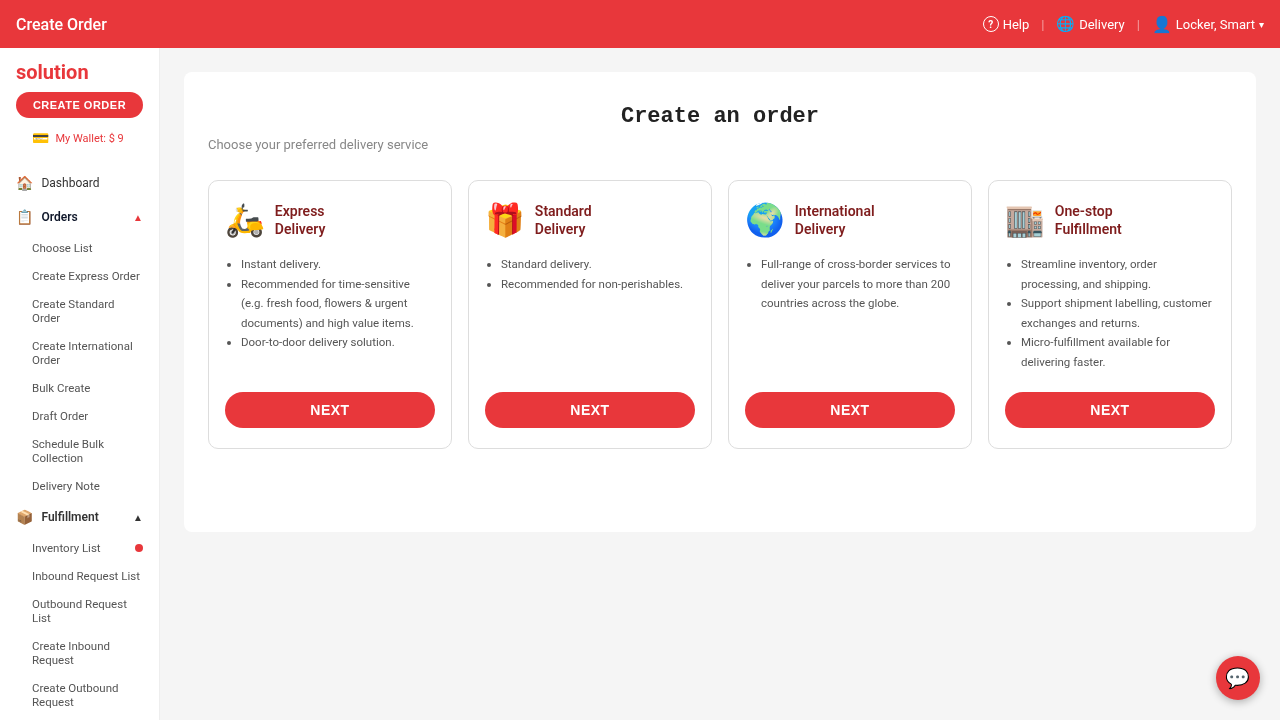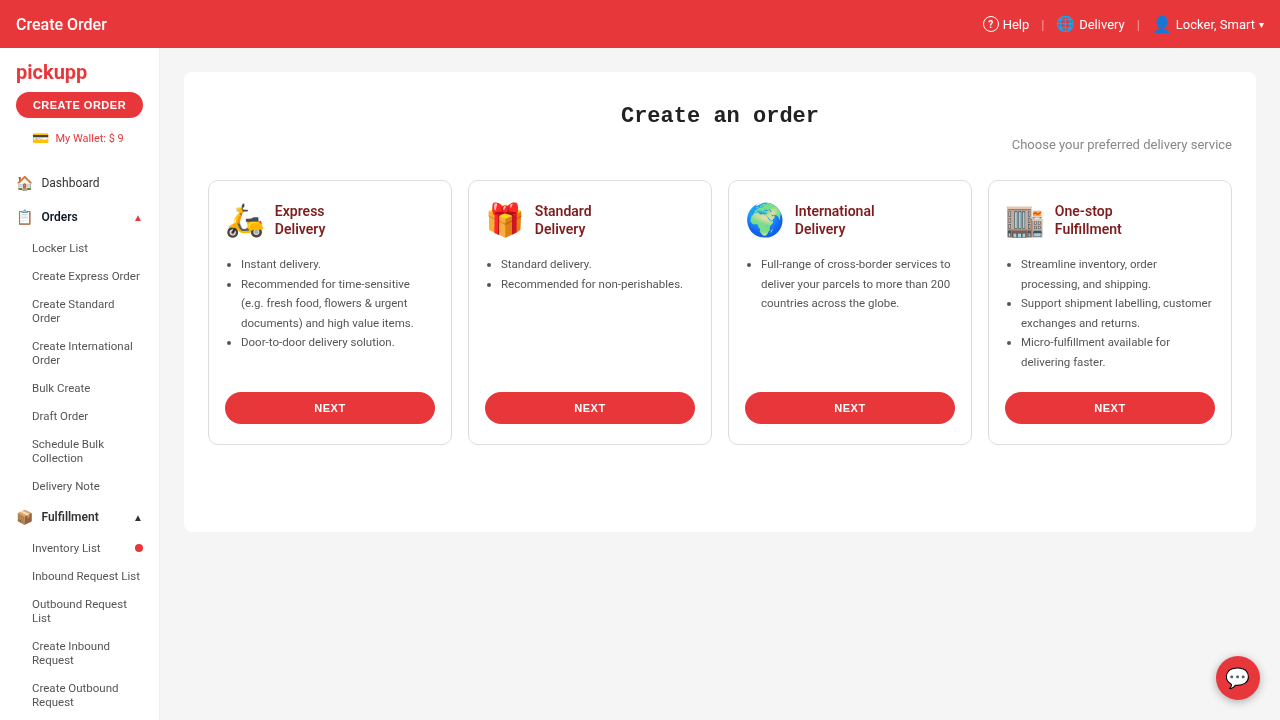--- a/index.html
+++ b/index.html
@@ -106,21 +106,21 @@
     .page-title {
       text-align: center;
       font-size: 22px;
       font-weight: 600;
       color: #222;
       margin-bottom: 8px;
       font-family: Liberation Mono, monospace;
     }
 
     .page-subtitle {
-      text-align: right;
+      text-align: left;
       font-size: 13px;
       color: #888;
       margin-bottom: 28px;
     }
 
     .cards-grid {
       display: grid;
       grid-template-columns: repeat(4, 1fr);
       gap: 16px;
     }
@@ -154,21 +154,21 @@
       flex: 1;
       margin-bottom: 20px;
     }
 
     .next-btn {
       background: #e8373b;
       color: white;
       border: none;
       border-radius: 24px;
       padding: 10px;
-      font-size: 11px;
+      font-size: 14px;
       font-weight: 600;
       cursor: pointer;
       width: 100%;
       letter-spacing: 0.5px;
     }
 
     
     .chat-btn {
       position: fixed;
       bottom: 20px;
@@ -209,21 +209,21 @@
       <span style="color:white;">Locker, Smart</span>
       <span style="color:white;font-size:10px;">▾</span>
     </span>
   </div>
 </div>
 
 <div class="layout">
 
   <div class="sidebar">
     <div class="logo-area">
-      <div class="logo">pickupp</div>
+      <div class="logo">solution</div>
       <button class="create-order-btn">CREATE ORDER</button>
       <div class="wallet-area" style="cursor:pointer;">
         <span class="wallet-icon">💳</span>
         <span style="font-size:11px;color:#e8373b;">My Wallet: $ 9</span>
       </div>
     </div>
 
     <div class="sidebar-item">
       <span class="icon">🏠</span>
       <span>Dashboard</span>
@@ -231,21 +231,21 @@
 
     <div class="sidebar-section-header active">
       <div class="left">
         <span style="font-size:14px;color:#e8373b;">📋</span>
         <span style="color:#0f172a;">Orders</span>
       </div>
       <span style="font-size:10px;">▲</span>
     </div>
 
     <div class="sidebar-sub-item">
-      <span>Locker List</span>
+      <span>Choose List</span>
     </div>
     <div class="sidebar-sub-item">
       <span>Create Express Order</span>
     </div>
     <div class="sidebar-sub-item">
       <span>Create Standard Order</span>
     </div>
     <div class="sidebar-sub-item">
       <span>Create International Order</span>
     </div>

